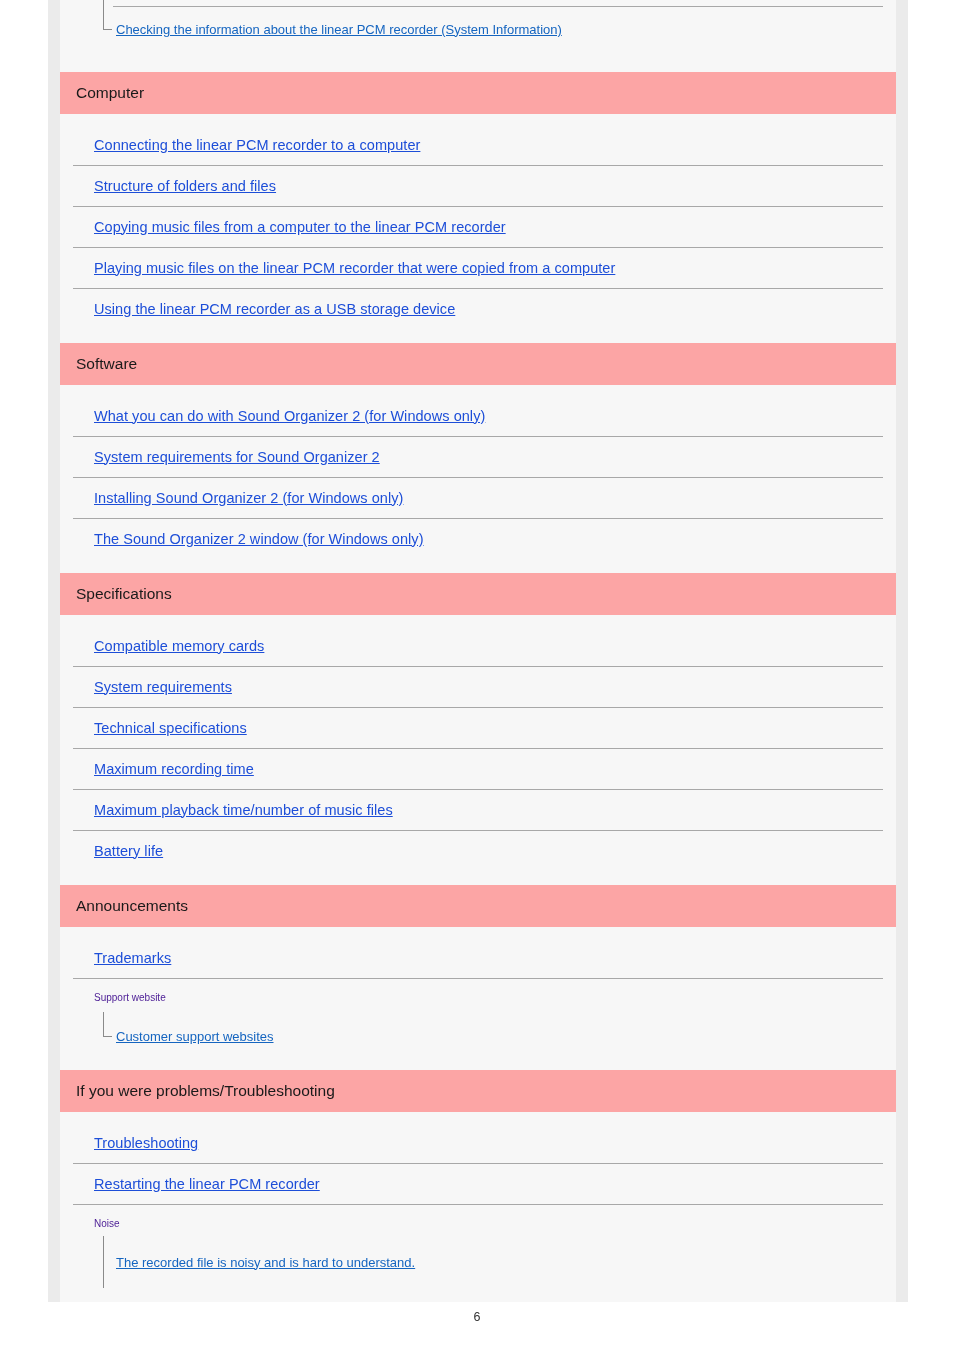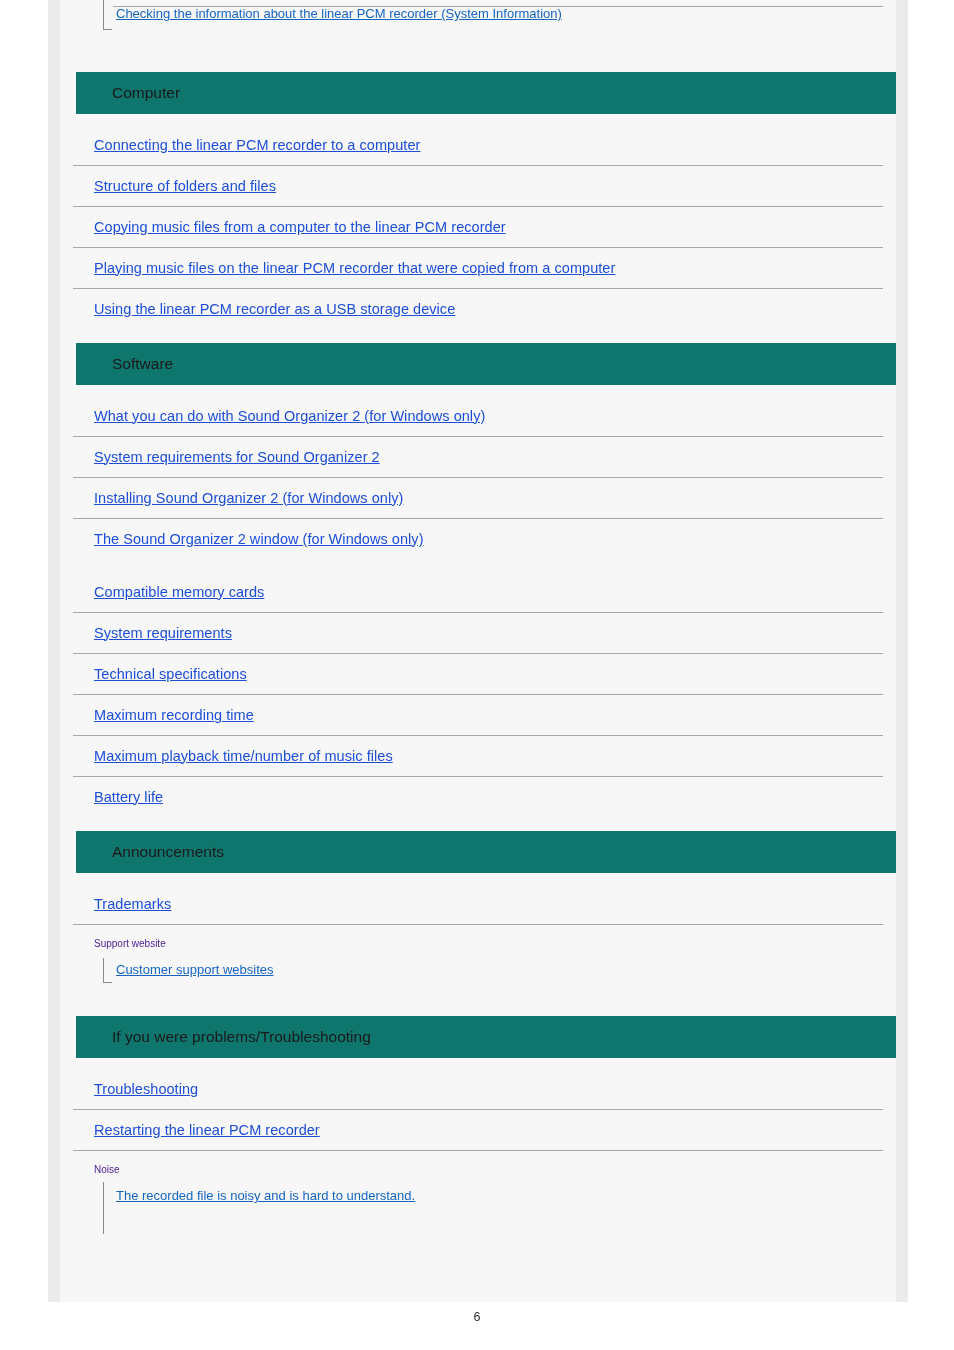--- a/index.html
+++ b/index.html
@@ -46,27 +46,27 @@
     overflow: hidden;
   }
 
   .toc {
     position: relative;
     width: 836px;
   }
 
   
   .section-header {
-    background: #0f766e;
+    background: #fca5a5;
     height: 42px;
     line-height: 42px;
-    padding-left: 36px;
+    padding-left: 16px;
     font-size: 15.5px;
     color: #1a1a1a;
-    margin: 6px 0 6px 16px;
+    margin: 6px 0 6px 0;
     box-sizing: border-box;
   }
 
   
   .row {
     position: relative;
     height: 41px;
     box-sizing: border-box;
     padding-left: 34px;
     display: flex;
@@ -111,20 +111,21 @@
     background: #a8a8a8;
   }
 
   
   .tree-row {
     position: relative;
     height: 40px;
     box-sizing: border-box;
     padding-left: 56px;
     display: flex;
+    align-items: center;
   }
   .tree-row a {
     color: #1565c0;
     text-decoration: underline;
     font-size: 13px;
     cursor: pointer;
   }
   
   .tree-row .stem {
     position: absolute;
@@ -218,20 +219,21 @@
             <a>System requirements for Sound Organizer 2</a>
           </div>
           <div class="row sep">
             <a>Installing Sound Organizer 2 (for Windows only)</a>
           </div>
           <div class="row sep">
             <a>The Sound Organizer 2 window (for Windows only)</a>
           </div>
           <div style="height: 8px;"></div>
         </div>
+        <div class="section-header">Specifications</div>
         <div class="group">
           <div style="height: 4px;"></div>
           <div class="row">
             <a>Compatible memory cards</a>
           </div>
           <div class="row sep">
             <a>System requirements</a>
           </div>
           <div class="row sep">
             <a>Technical specifications</a>

